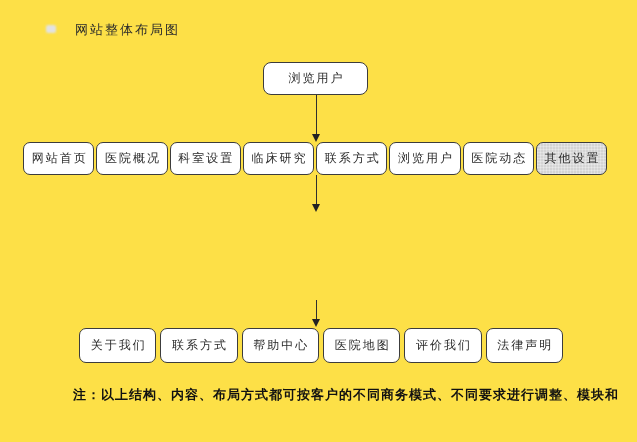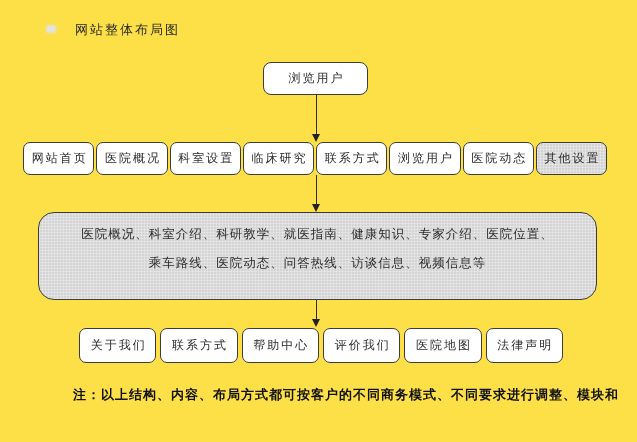--- a/index.html
+++ b/index.html
@@ -104,43 +104,39 @@
       <span>医院动态</span>
     </div>
     <div class="node shaded">
       <span>其他设置</span>
     </div>
   </div>
 
   <div class="vline" style="left:315.5px;top:175px;height:29px;"></div>
   <div class="arrowhead" style="left:312px;top:204px;"></div>
 
-  <div class="content-box">
-    <div>医院概况、科室介绍、科研教学、就医指南、健康知识、专家介绍、医院位置、</div>
-    <div>乘车路线、医院动态、问答热线、访谈信息、视频信息等</div>
-  </div>
 
   <div class="vline" style="left:315.5px;top:300px;height:19px;"></div>
   <div class="arrowhead" style="left:312px;top:319px;"></div>
 
   <div class="row footer-row">
     <div class="node">
       <span>关于我们</span>
     </div>
     <div class="node">
       <span>联系方式</span>
     </div>
     <div class="node">
       <span>帮助中心</span>
     </div>
     <div class="node">
-      <span>评价我们</span>
+      <span>医院地图</span>
     </div>
     <div class="node">
-      <span>医院地图</span>
+      <span>评价我们</span>
     </div>
     <div class="node">
       <span>法律声明</span>
     </div>
   </div>
 
   <div class="note-line" style="top:386px;">注：以上结构、内容、布局方式都可按客户的不同商务模式、不同要求进行调整、模块和</div>
 
 </div>
 

